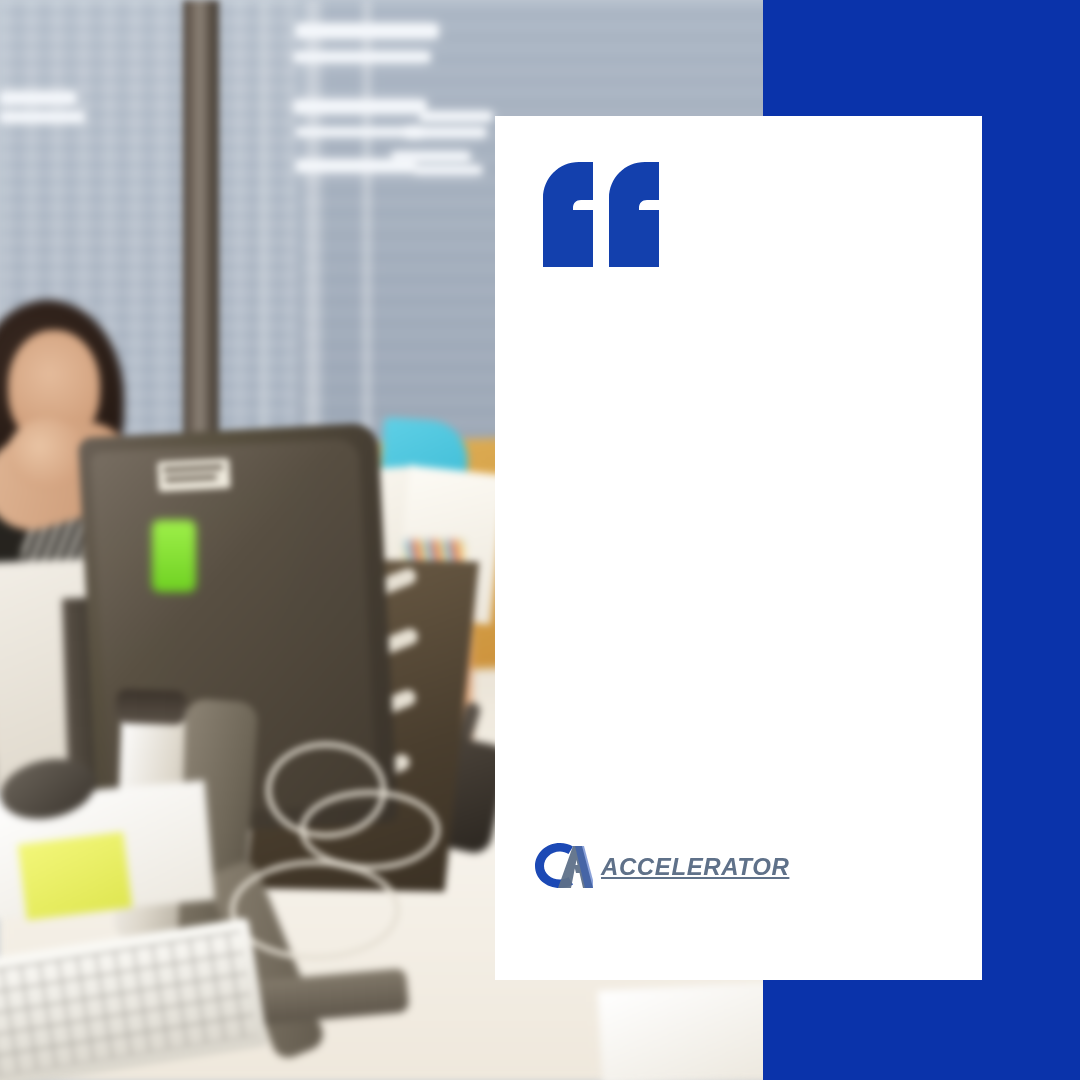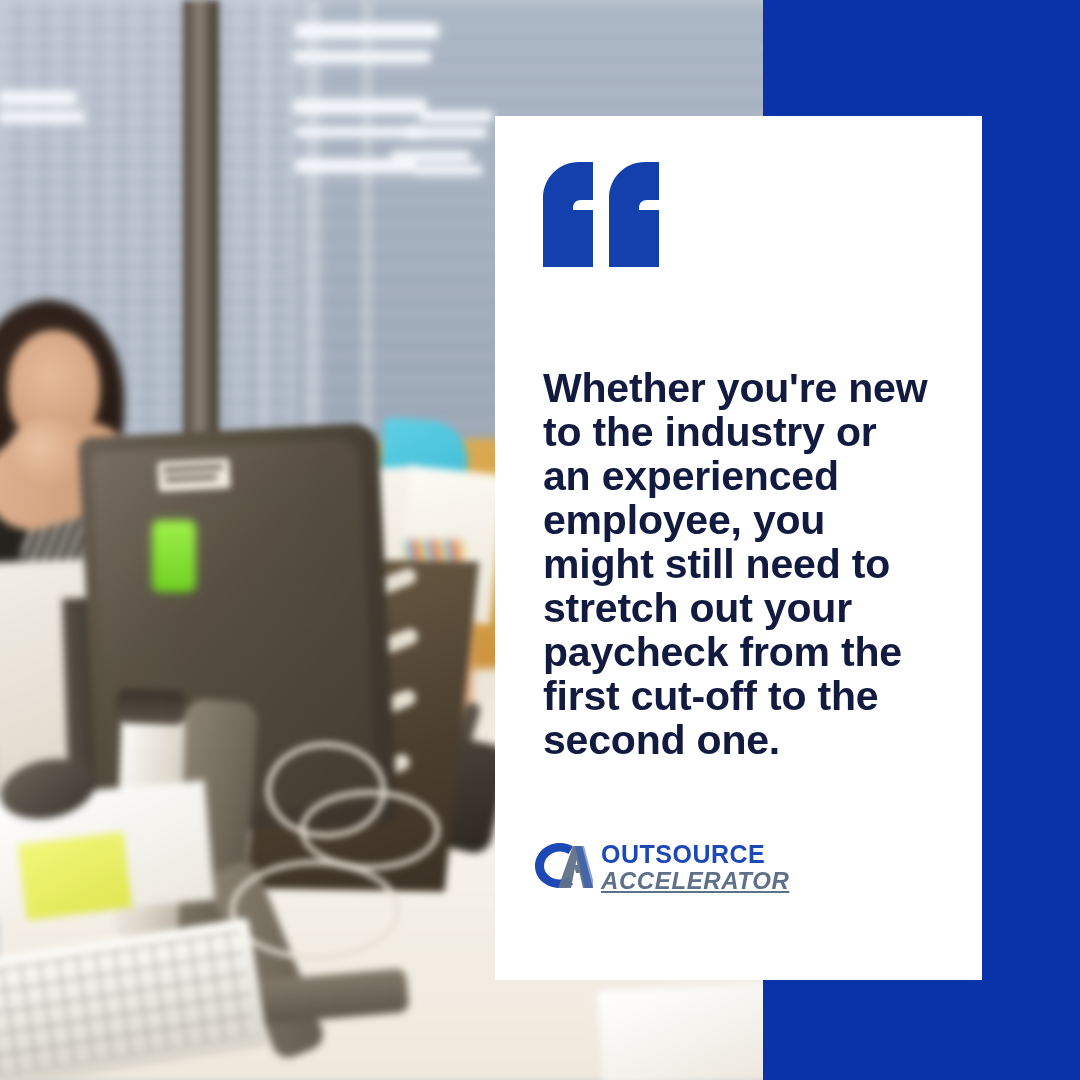--- a/index.html
+++ b/index.html
@@ -265,34 +265,32 @@
 
   <div class="card" style="left: 495px; top: 116px; width: 487px; height: 864px; background: rgb(255, 255, 255);">
 
     <div class="qmark" style="left: 48px; top: 46px;">
       <svg width="118" height="105" viewBox="0 0 118 105" aria-hidden="true">
         <path d="M0 105 L0 36 C0 16 16 0 36 0 L50 0 L50 38 L38 38 C33 38 30 41 30 46 L30 48 L50 48 L50 105 Z" fill="#1340ad"></path>
         <path d="M66 105 L66 36 C66 16 82 0 102 0 L116 0 L116 38 L104 38 C99 38 96 41 96 46 L96 48 L116 48 L116 105 Z" fill="#1340ad"></path>
       </svg>
     </div>
 
-    <div class="quote-text" style="left: 48px; top: 250px; width: 390px; color: rgb(19, 26, 64); font-size: 41px; line-height: 44px;">Whether you're new to the industry or an experienced employee, you might still need to stretch out your paycheck from the first cut-off to the second one.</div>
 
     <div class="logo" style="left: 34px; top: 724px;">
       <span class="logo-mark">
         <svg width="64" height="50" viewBox="0 0 128 100" aria-hidden="true">
 
           <path d="M62 6 C34 6 12 27 12 52 C12 77 34 96 62 96 C72 96 81 93 88 89 L79 74 C74 77 68 79 62 79
                    C44 79 30 67 30 52 C30 37 44 23 62 23 C68 23 74 25 79 28 L88 13 C81 9 72 6 62 6 Z" fill="#1c49b5"></path>
 
           <path d="M84 96 L58 96 L88 12 L106 12 L128 96 L108 96 L101 66 L94 66 L90 50 L97 50 L95 40 Z" fill="#5f7189" opacity="0.95"></path>
           <path d="M92 12 L110 12 L132 96 L112 96 Z" fill="#2b56ba" opacity="0.55"></path>
         </svg>
       </span>
       <span class="logo-words" style="margin-left: 8px; gap: 2px;">
-        <span class="logo-top" style="color: rgb(28, 73, 181); font-size: 25px;">OUTSOURCE</span>
         <span class="logo-bot" style="color: rgb(95, 113, 137); font-size: 24px;">ACCELERATOR</span>
       </span>
     </div>
 
   </div>
 
 </div>
 
 </body></html>

